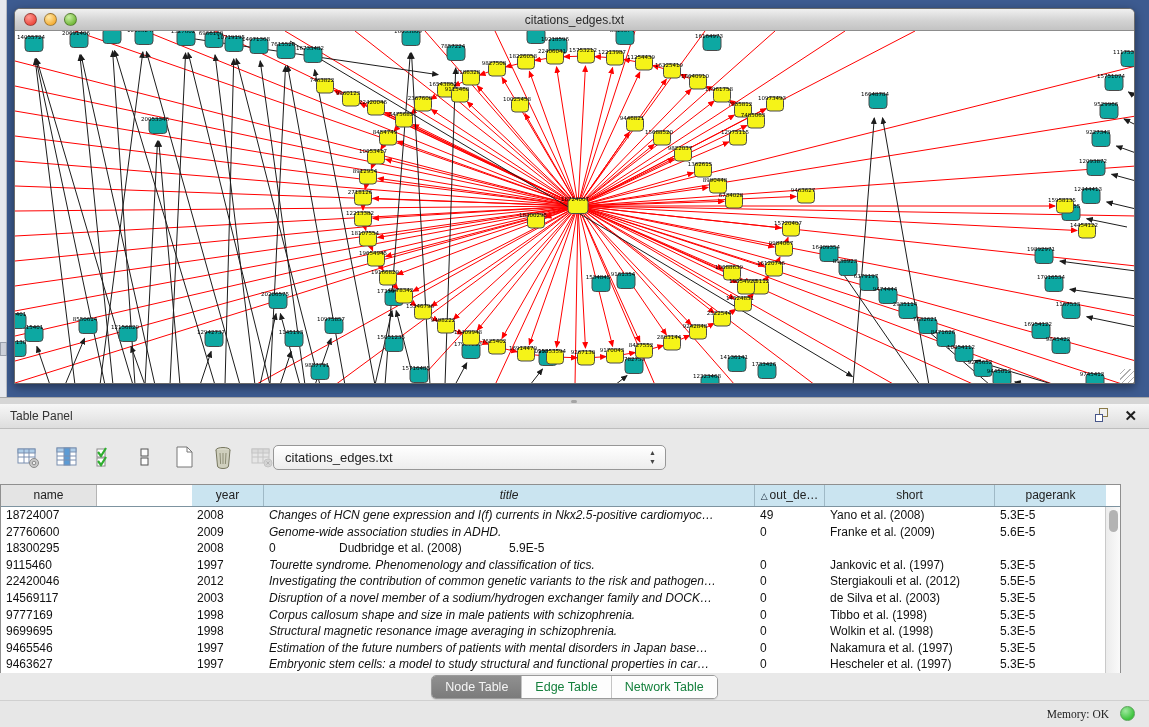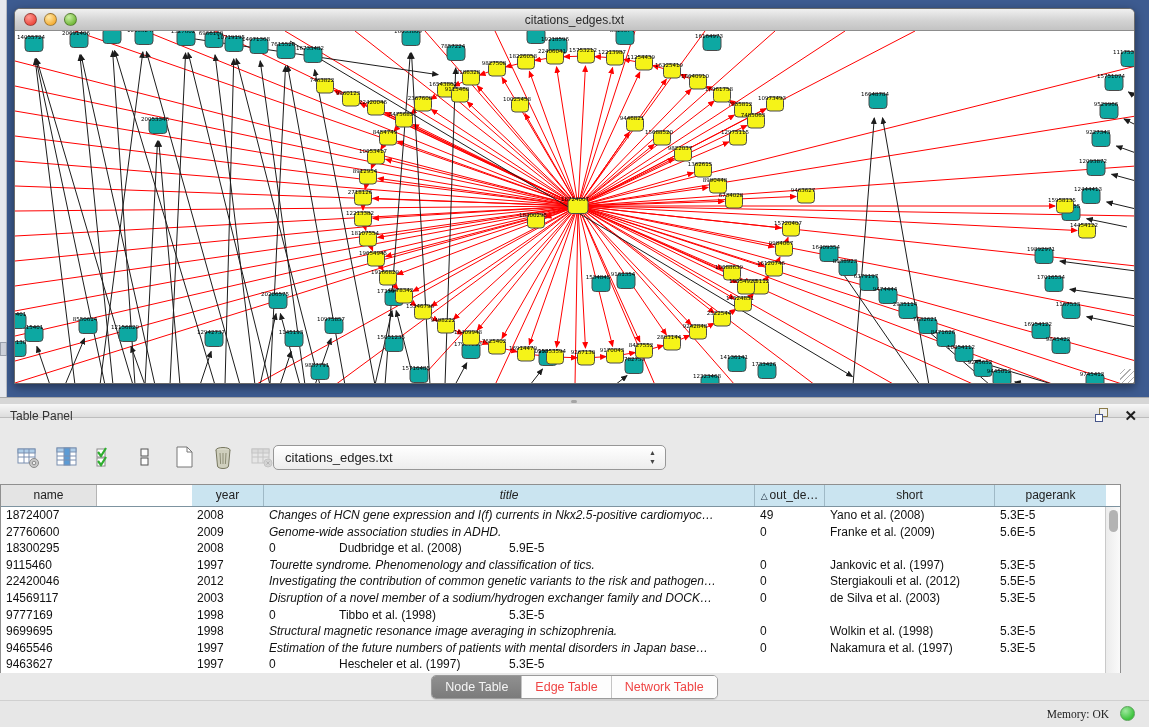--- a/index.html
+++ b/index.html
@@ -20,21 +20,21 @@
   .net-canvas { position:relative; width:1121px; height:354px; background:#ffffff; }
   .net-canvas svg { position:absolute; left:0; top:0; }
   .resize-grip { position:absolute; right:2px; bottom:2px; width:14px; height:14px;
      background:repeating-linear-gradient(135deg, transparent 0 3px, #9a9a9a 3px 4px); opacity:.8; }
 
   
   .splitter { position:absolute; left:0; top:397px; width:1149px; height:7px; background:#d6d6d6; border-top:1px solid #a9a9a9; }
   .splitter-dot { position:absolute; left:571px; top:2px; width:6px; height:3px; background:#a5a5a5; border-radius:2px; }
 
   
-  .tp-header { position:absolute; left:0; top:404px; width:1149px; height:14px; background:linear-gradient(#f7f7f7,#dddddd); border-bottom:1px solid #bdbdbd; font-size:12px; color:#333; line-height:25px; padding-left:10px; }
+  .tp-header { position:absolute; left:0; top:404px; width:1149px; height:25px; background:linear-gradient(#f7f7f7,#dddddd); border-bottom:1px solid #bdbdbd; font-size:12px; color:#333; line-height:25px; padding-left:10px; }
   .tp-actions { position:absolute; right:12px; top:4px; display:flex; align-items:center; gap:14px; }
   .float-icon { position:relative; width:15px; height:15px; display:inline-block; }
   .float-icon .sq1 { position:absolute; left:4px; top:0; width:9px; height:9px; border:1px solid #8a7a48; background:#efefef; }
   .float-icon .sq2 { position:absolute; left:0; top:6px; width:8px; height:8px; border:1px solid #47568a; background:#fff; }
   .close-x { font-size:15px; font-weight:bold; color:#1e1e1e; line-height:15px; cursor:default; }
 
   
   .panel-body { position:absolute; left:0; top:430px; width:1149px; height:297px; background:#e9e9e9; }
 
   .toolbar { position:absolute; left:14px; top:12px; height:30px; display:flex; align-items:center; gap:11px; }
@@ -56,21 +56,21 @@
   .tr { display:flex; height:16.6px; line-height:16.6px; background:#fff; }
   .td { padding-left:5px; overflow:hidden; white-space:nowrap; color:#101010; }
   .vscroll { position:absolute; right:0; top:22px; width:15px; height:166px; background:linear-gradient(to right,#ececec,#fafafa); border-left:1px solid #c9c9c9; }
   .vthumb { position:absolute; left:3px; top:3px; width:9px; height:22px; background:#b3b3b3; border-radius:5px; }
 
   .c0{width:96px;} .c1{width:95px;margin-top:28px;} .c2{width:72px;} .c3{width:491px;font-style:italic;} .c4{width:70px;} .c5{width:170px;} .c6{width:111px; border-right:none;}
 
   
   .tabs-row { position:absolute; left:0; top:245px; width:1149px; text-align:center; }
   .seg { display:inline-flex; border:1px solid #9b9b9b; border-radius:5px; overflow:hidden; background:#fff; box-shadow:0 1px 1px rgba(0,0,0,.12); }
-  .seg-item { padding:3px 13px; font-size:12.5px; color:#ef4444; background:#fdfdfd; border-right:1px solid #c4c4c4; line-height:16px; }
+  .seg-item { padding:3px 13px; font-size:12.5px; color:#15803d; background:#fdfdfd; border-right:1px solid #c4c4c4; line-height:16px; }
   .seg-item:last-child { border-right:none; }
   .seg-item.active { background:linear-gradient(#909090,#7b7b7b); color:#f5f5f5; }
 
   
   .status-bar { position:absolute; left:0; top:270px; width:1149px; height:27px; background:#e7e7e7; border-top:1px solid #d0d0d0; }
   .memory { position:absolute; right:40px; top:7px; font-size:11.5px; color:#222;font-family:Liberation Serif, serif; }
   .mem-dot { position:absolute; right:14px; top:5px; width:15px; height:15px; border-radius:50%; border:1px solid #57a257; background:radial-gradient(circle at 35% 30%, #9fe89f, #3dc43d 70%); }
 </style>
 </head>
 <body>
@@ -705,20 +705,21 @@
           <div class="td c2">2003</div>
           <div class="td c3">Disruption of a novel member of a sodium/hydrogen exchanger family and DOCK…</div>
           <div class="td c4">0</div>
           <div class="td c5">de Silva et al. (2003)</div>
           <div class="td c6">5.3E-5</div>
         </div>
         <div class="tr">
           <div class="td c0">9777169</div>
           <div class="td c1">1</div>
           <div class="td c2">1998</div>
+          <div class="td c3">Corpus callosum shape and size in male patients with schizophrenia.</div>
           <div class="td c4">0</div>
           <div class="td c5">Tibbo et al. (1998)</div>
           <div class="td c6">5.3E-5</div>
         </div>
         <div class="tr">
           <div class="td c0">9699695</div>
           <div class="td c1">1</div>
           <div class="td c2">1998</div>
           <div class="td c3">Structural magnetic resonance image averaging in schizophrenia.</div>
           <div class="td c4">0</div>
@@ -731,20 +732,21 @@
           <div class="td c2">1997</div>
           <div class="td c3">Estimation of the future numbers of patients with mental disorders in Japan base…</div>
           <div class="td c4">0</div>
           <div class="td c5">Nakamura et al. (1997)</div>
           <div class="td c6">5.3E-5</div>
         </div>
         <div class="tr">
           <div class="td c0">9463627</div>
           <div class="td c1">1</div>
           <div class="td c2">1997</div>
+          <div class="td c3">Embryonic stem cells: a model to study structural and functional properties in car…</div>
           <div class="td c4">0</div>
           <div class="td c5">Hescheler et al. (1997)</div>
           <div class="td c6">5.3E-5</div>
         </div>
       </div>
     <div class="vscroll">
         <div class="vthumb"></div>
       </div>
   </div>
 

